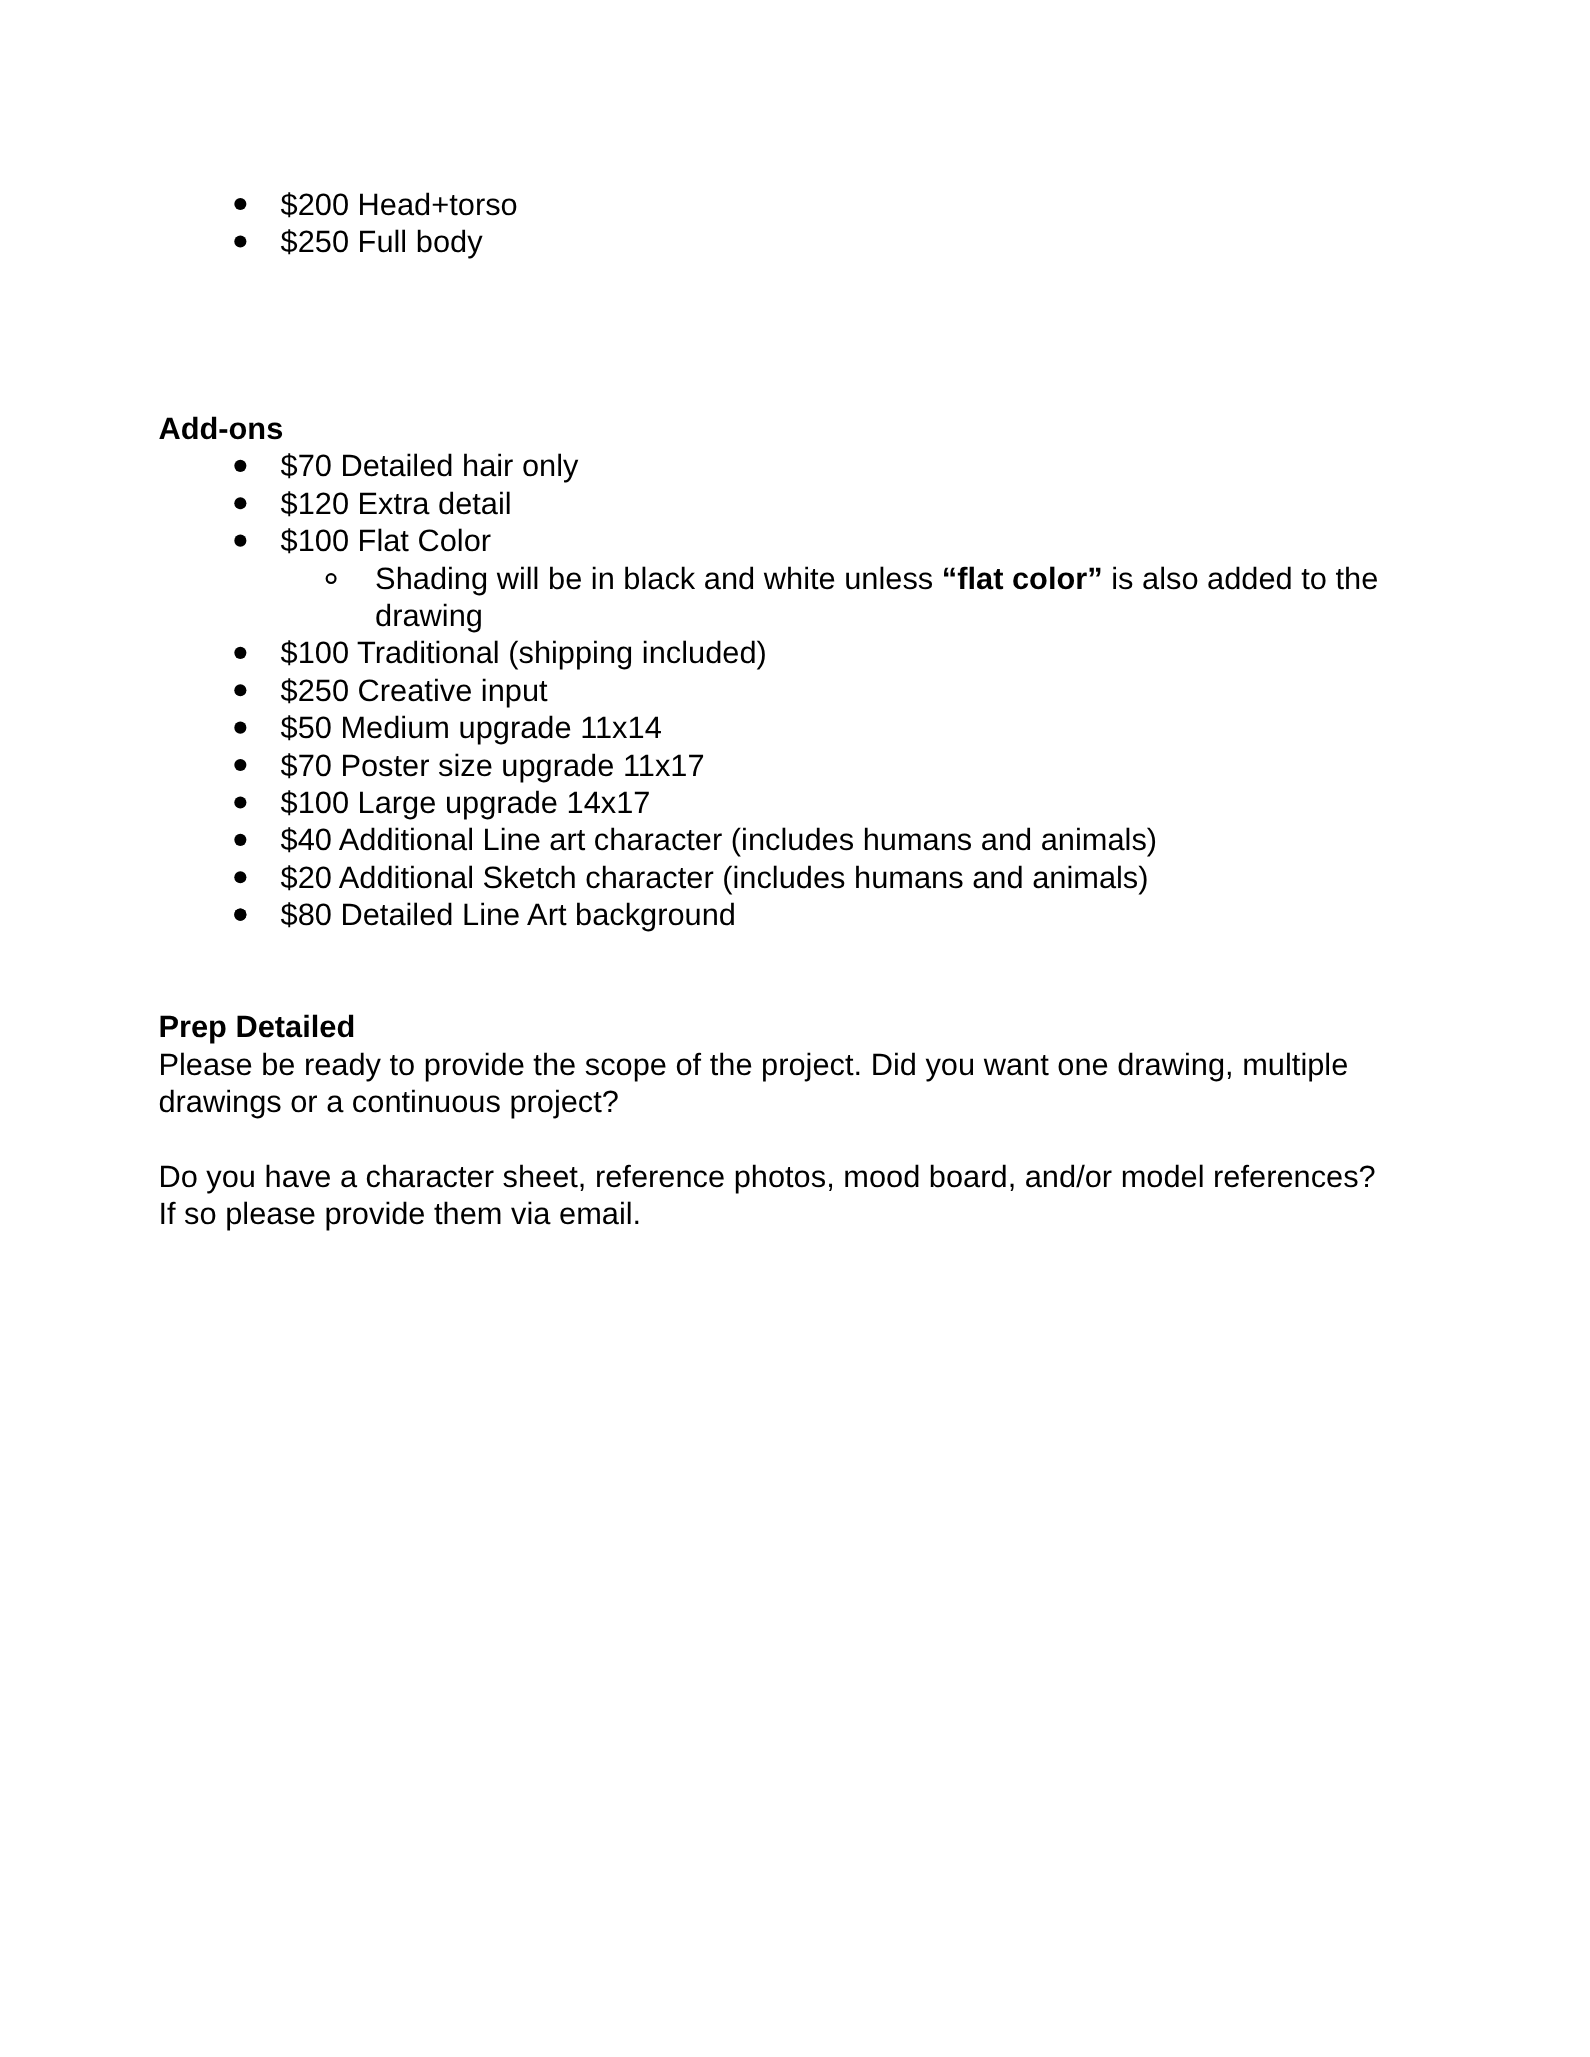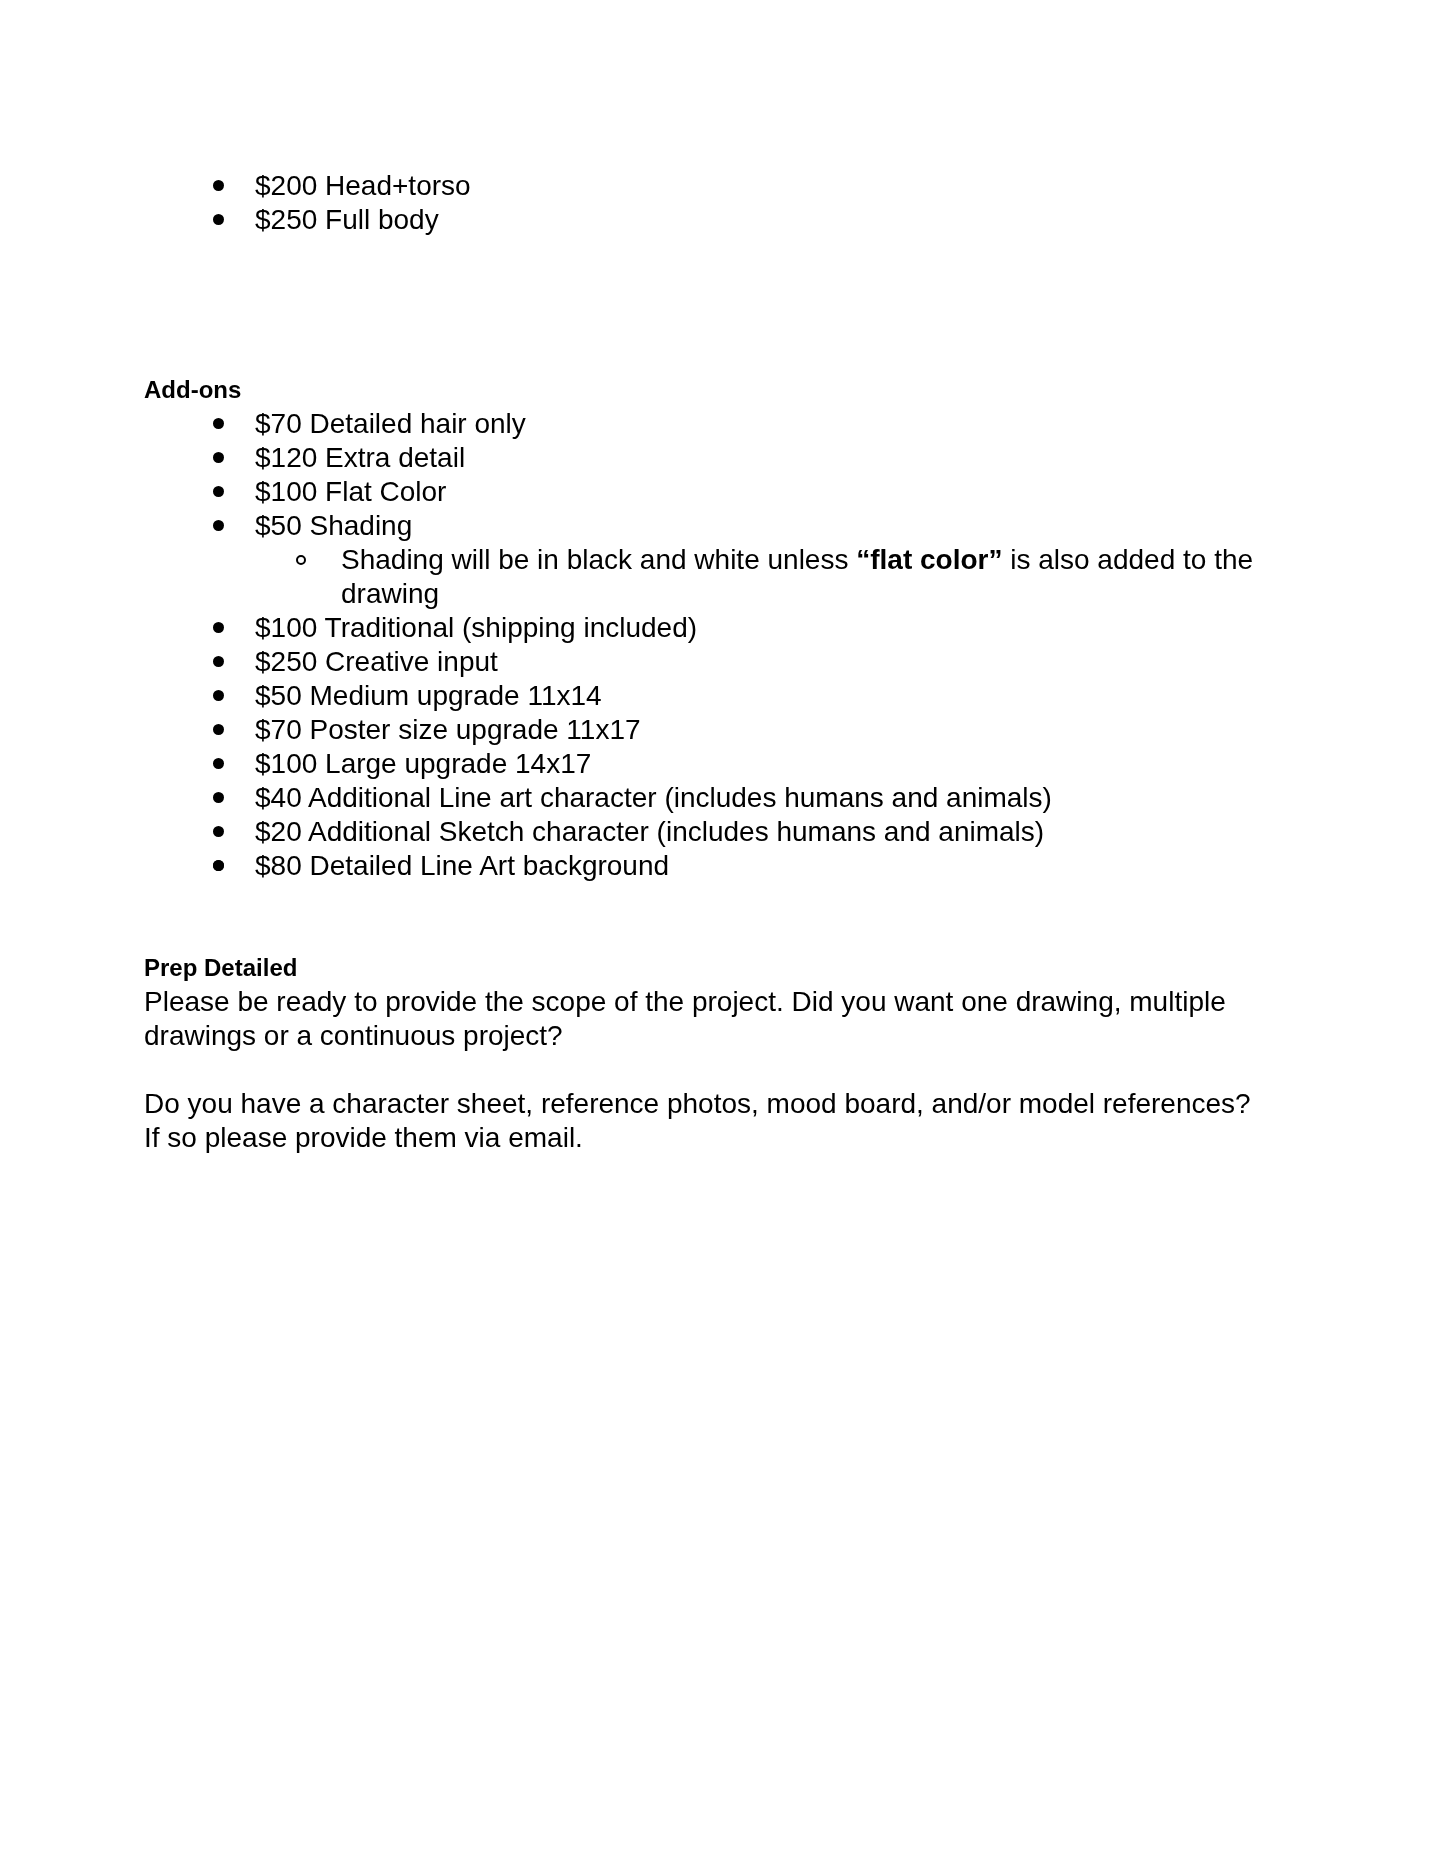--- a/index.html
+++ b/index.html
@@ -15,21 +15,21 @@
     overflow:hidden;
   }
   .content{
     position:absolute;
     top:169px;
     left:144px;
     width:1125px;
   }
   h2{
     margin:0;
-    font-size:24px;
+    font-size:28px;
     line-height:34px;
     font-weight:bold;
     color:#000000;
   }
   p{margin:0;}
   ul{margin:0;padding:0;list-style:none;}
   li{position:relative;}
   li.l1{padding-left:111px;}
   li.l1 > .marker{
     position:absolute;
@@ -83,24 +83,20 @@
         <span>$70 Detailed hair only</span>
       </li>
       <li class="l1">
         <span class="marker"></span>
         <span>$120 Extra detail</span>
       </li>
       <li class="l1">
         <span class="marker"></span>
         <span>$100 Flat Color</span>
       </li>
-      <li class="l1">
-        <span class="marker"></span>
-        <span>$50 Shading</span>
-      </li>
       <li class="l2">
         <span class="marker"></span>
         <span>Shading will be in black and white unless </span><span class="b">“flat color”</span><span> is also added to the drawing</span>
       </li>
       <li class="l1">
         <span class="marker"></span>
         <span>$100 Traditional (shipping included)</span>
       </li>
       <li class="l1">
         <span class="marker"></span>

